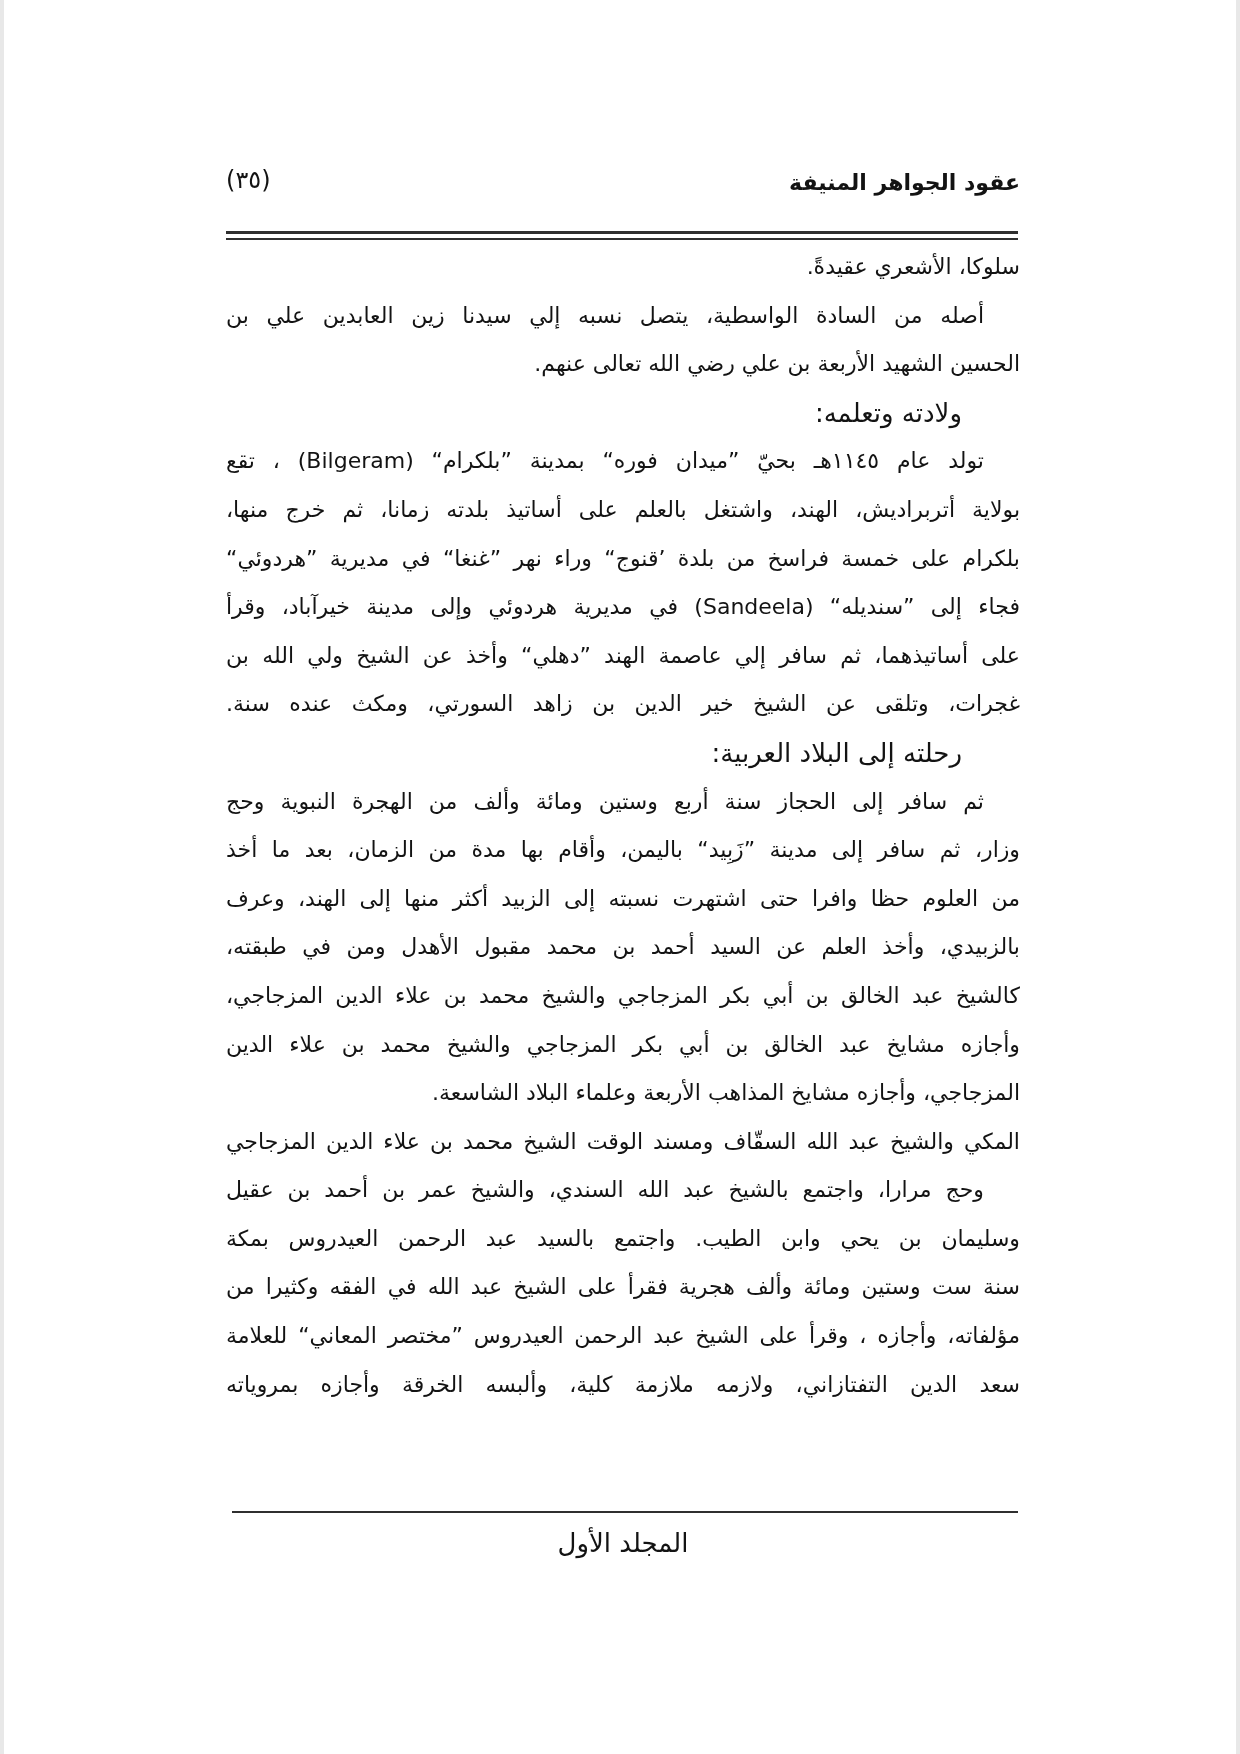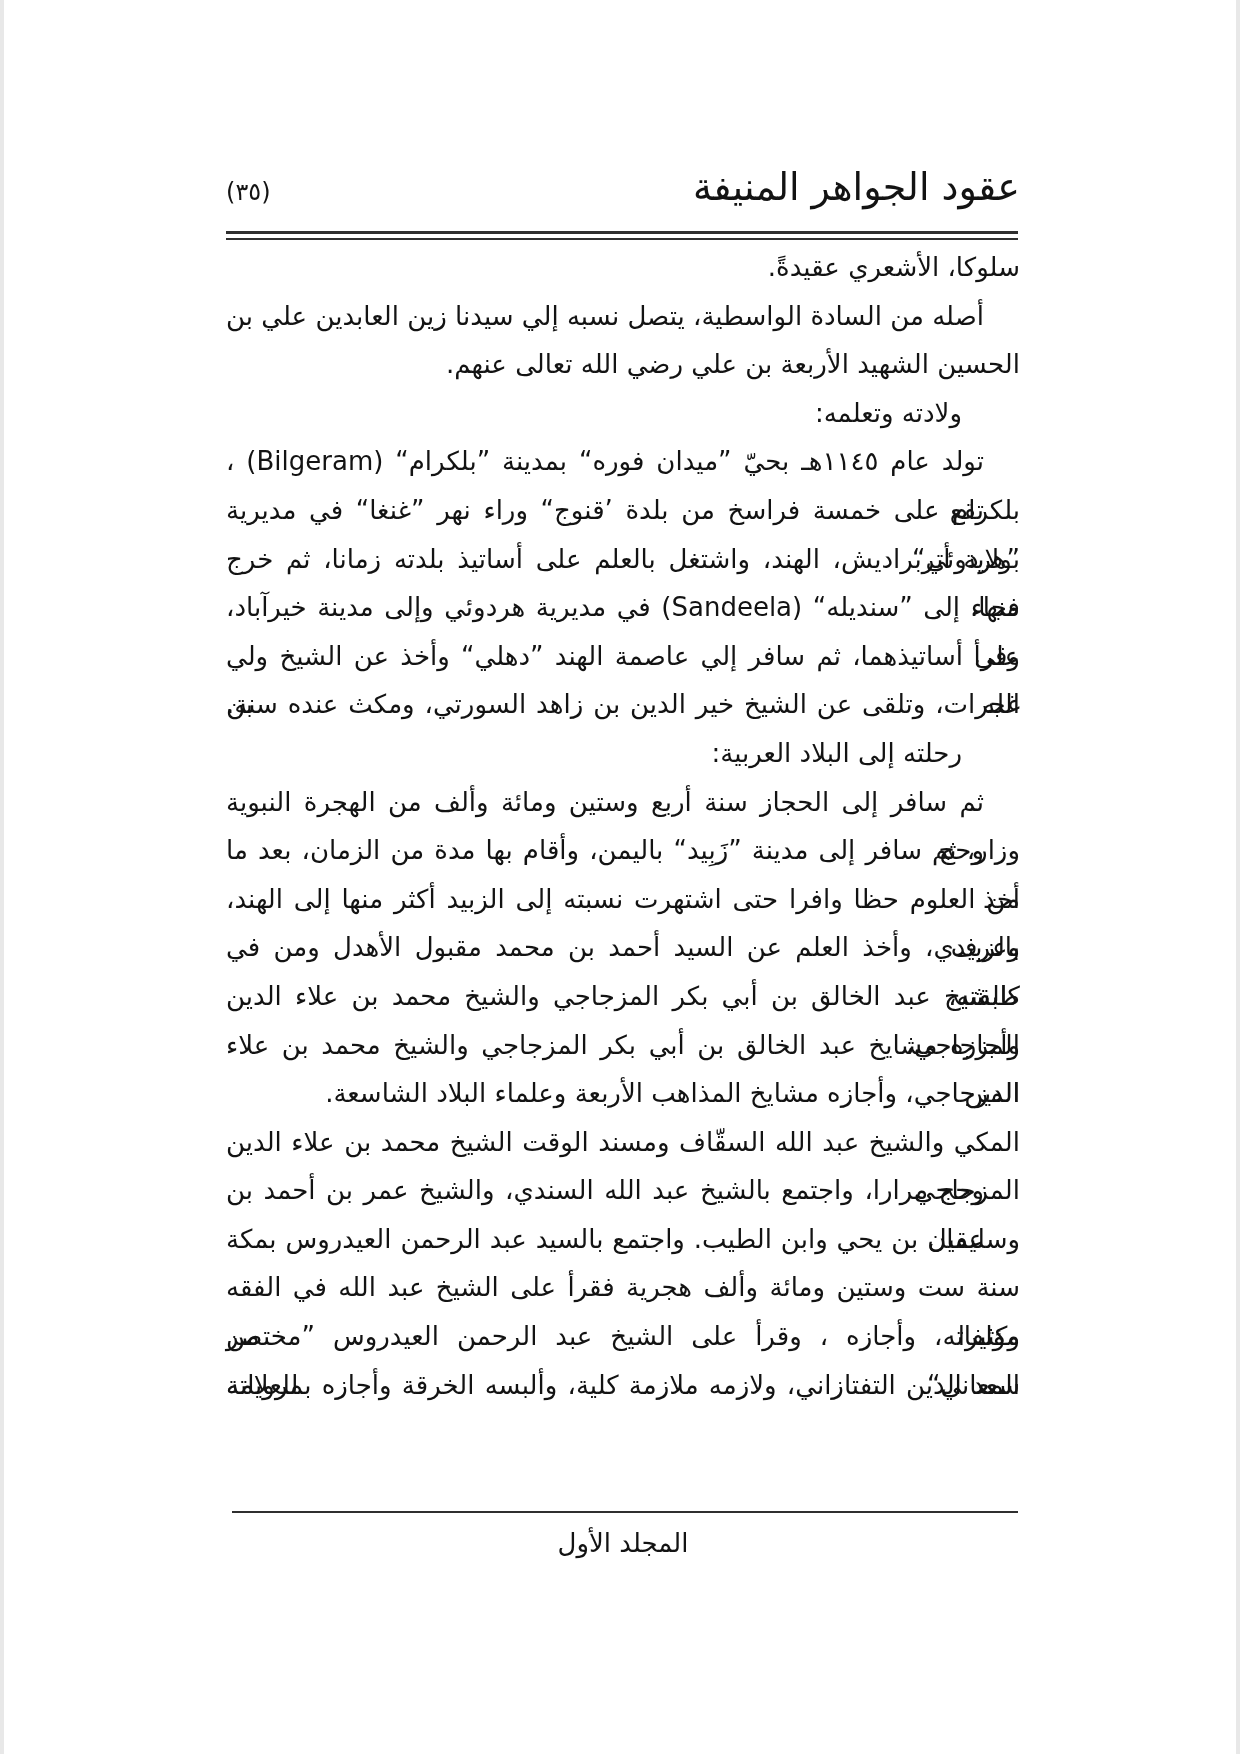--- a/index.html
+++ b/index.html
@@ -23,22 +23,22 @@
     align-items: flex-end;
   }
   .page-number {
     direction: ltr;
     font-size: 24px;
     line-height: 1;
     padding-bottom: 6px;
   }
   .book-title {
     direction: rtl;
-    font-size: 38px;
-    font-weight: normal;
+    font-size: 22px;
+    font-weight: bold;
     line-height: 1;
     padding-bottom: 4px;
   }
   .rule-double {
     position: absolute;
     top: 231px;
     left: 222px;
     width: 792px;
     height: 4px;
     border-top: 3px solid #2f2f2f;
@@ -48,21 +48,21 @@
   .body-text {
     position: absolute;
     top: 243px;
     left: 222px;
     width: 794px;
     direction: rtl;
   }
   .line {
     height: 48.6px;
     line-height: 48.6px;
-    font-size: 26px;
+    font-size: 22px;
     text-justify: inter-word;
   }
   .line.mid   { text-align: justify; text-align-last: justify; }
   .line.first { text-align: justify; text-align-last: justify; padding-left: 0; padding-right: 36px; }
   .line.last  { text-align: right; }
   .heading {
     height: 48.6px;
     line-height: 48.6px;
     font-size: 26px;
     font-weight: normal;
@@ -101,22 +101,22 @@
 
   <div class="rule-double"></div>
 
   <div class="body-text">
 
   <div class="line last">سلوكا، الأشعري عقيدةً.</div>
       <div class="line first">أصله من السادة الواسطية، يتصل نسبه إلي سيدنا زين العابدين علي بن</div>
       <div class="line last">الحسين الشهيد الأربعة بن علي رضي الله تعالى عنهم.</div>
       <div class="heading">ولادته وتعلمه:</div>
       <div class="line first">تولد عام ١١٤٥هـ بحيّ ”ميدان فوره“ بمدينة ”بلكرام“ (Bilgeram) ، تقع</div>
+      <div class="line mid">بولاية أتربراديش، الهند، واشتغل بالعلم على أساتيذ بلدته زمانا، ثم خرج منها،</div>
       <div class="line mid">بلكرام على خمسة فراسخ من بلدة ’قنوج“ وراء نهر ”غنغا“ في مديرية ”هردوئي“</div>
-      <div class="line mid">بولاية أتربراديش، الهند، واشتغل بالعلم على أساتيذ بلدته زمانا، ثم خرج منها،</div>
       <div class="line mid">فجاء إلى ”سنديله“ (Sandeela) في مديرية هردوئي وإلى مدينة خيرآباد، وقرأ</div>
       <div class="line mid">على أساتيذهما، ثم سافر إلي عاصمة الهند ”دهلي“ وأخذ عن الشيخ ولي الله بن</div>
       <div class="line mid">غجرات، وتلقى عن الشيخ خير الدين بن زاهد السورتي، ومكث عنده سنة.</div>
       <div class="heading">رحلته إلى البلاد العربية:</div>
       <div class="line first">ثم سافر إلى الحجاز سنة أربع وستين ومائة وألف من الهجرة النبوية وحج</div>
       <div class="line mid">وزار، ثم سافر إلى مدينة ”زَبِيد“ باليمن، وأقام بها مدة من الزمان، بعد ما أخذ</div>
       <div class="line mid">من العلوم حظا وافرا حتى اشتهرت نسبته إلى الزبيد أكثر منها إلى الهند، وعرف</div>
       <div class="line mid">بالزبيدي، وأخذ العلم عن السيد أحمد بن محمد مقبول الأهدل ومن في طبقته،</div>
       <div class="line mid">كالشيخ عبد الخالق بن أبي بكر المزجاجي والشيخ محمد بن علاء الدين المزجاجي،</div>
       <div class="line mid">وأجازه مشايخ عبد الخالق بن أبي بكر المزجاجي والشيخ محمد بن علاء الدين</div>

